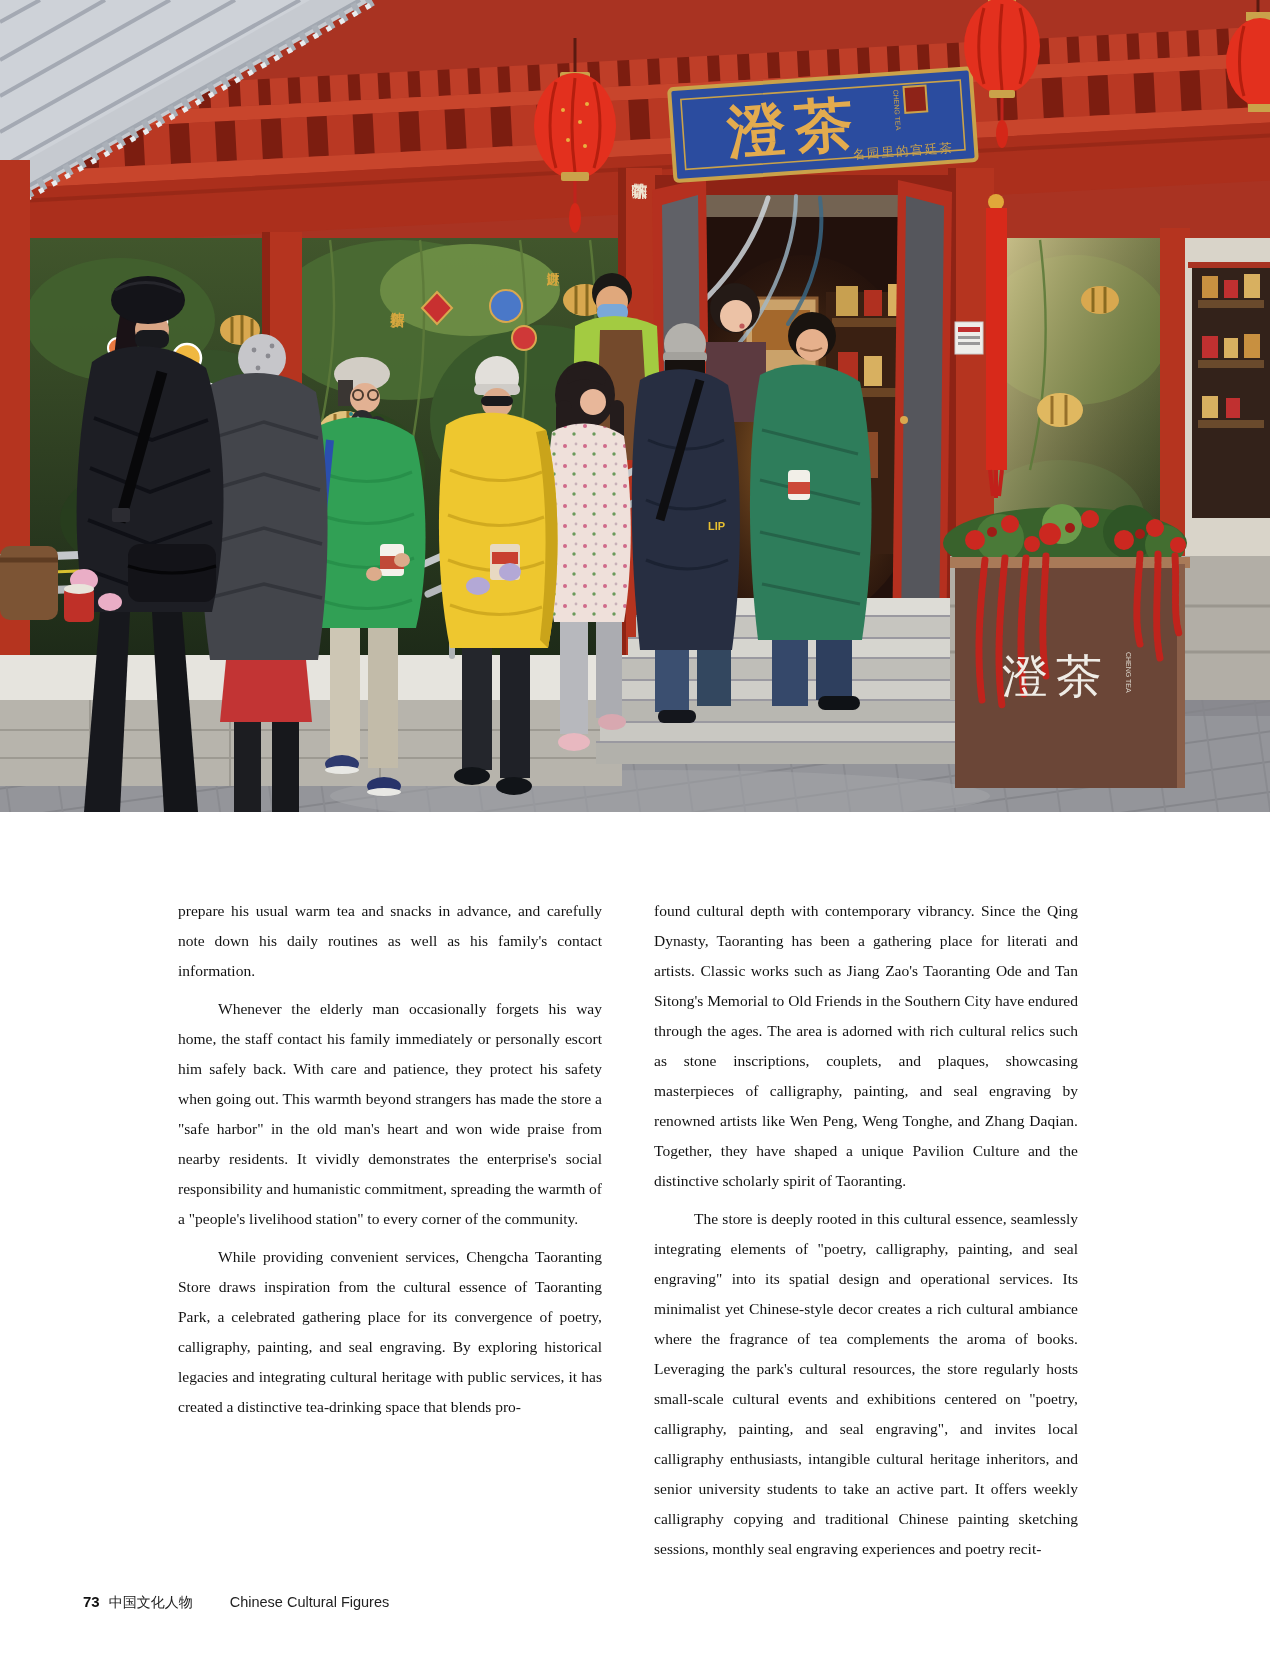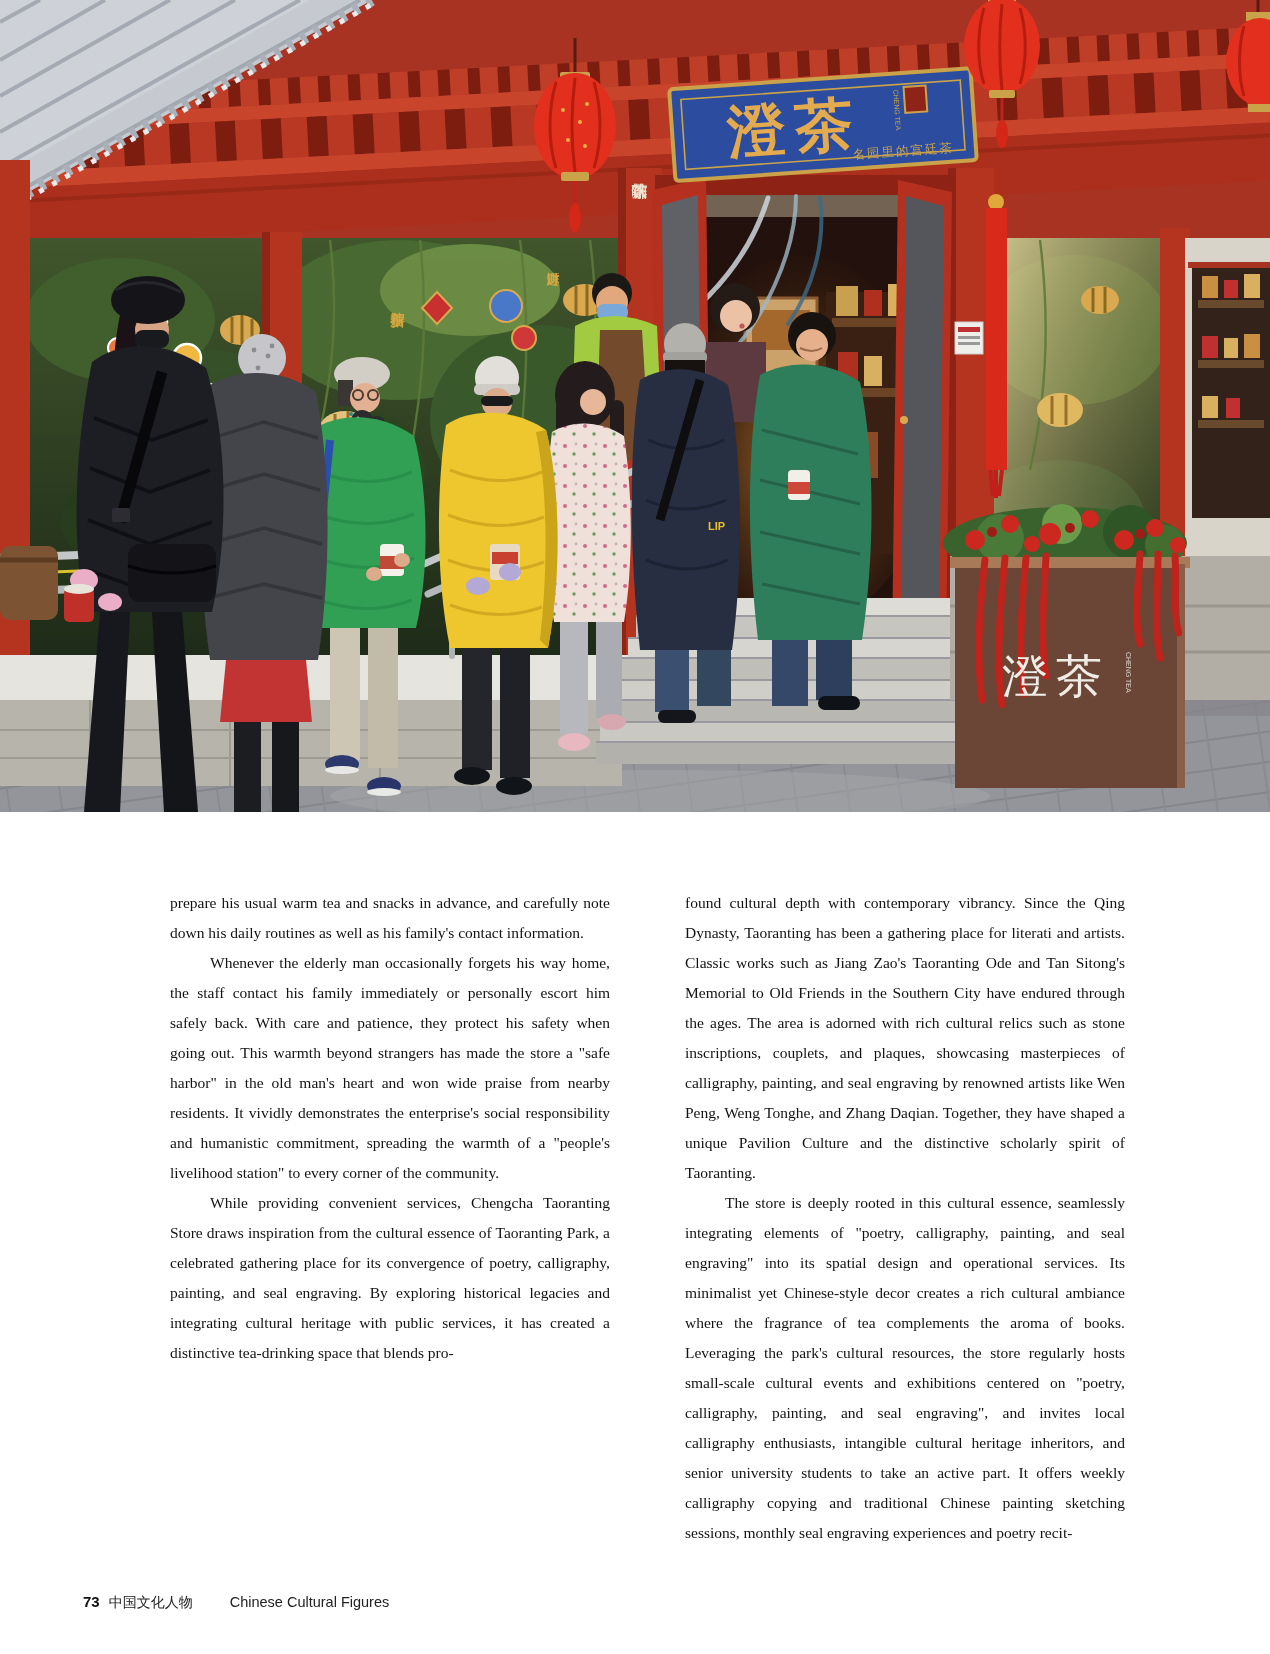--- a/index.html
+++ b/index.html
@@ -7,22 +7,22 @@
   .page{position:relative;width:1270px;height:1654px;background:#ffffff;overflow:hidden;
         font-family:"Liberation Sans",sans-serif;}
   .photo{position:absolute;left:0;top:0;width:1270px;height:812px;margin:0;padding:0;}
   .photo svg{display:block;}
   .caption{position:absolute;left:83px;top:824px;width:900px;
            font-size:14.5px;color:#222;letter-spacing:0.1px;}
   .col{position:absolute;top:888px;
        font-family:"Liberation Serif",serif;font-size:15.5px;line-height:30px;
        color:#121212;text-align:justify;}
   .col-left{left:170px;width:440px;}
-  .col-right{left:685px;width:440px;}
-  .body-p{margin:0;}
+  .col-right{left:646px;width:440px;}
+  .body-p{margin:8px;}
   .body-p.indent{text-indent:40px;}
   .section-heading{margin:24px 0 14px 0;font-family:"Liberation Sans",sans-serif;
        font-size:18px;line-height:31px;font-weight:500;color:#111;text-align:justify;
        letter-spacing:0.2px;}
   .footer{position:absolute;left:83px;top:1593px;display:flex;align-items:baseline;gap:9px;
           color:#222;}
   .footer .page-num{font-weight:bold;font-size:15px;color:#111;}
   .footer .pub-cn{font-size:14px;}
   .footer .pub-en{font-size:14.5px;margin-left:28px;}
 </style>

